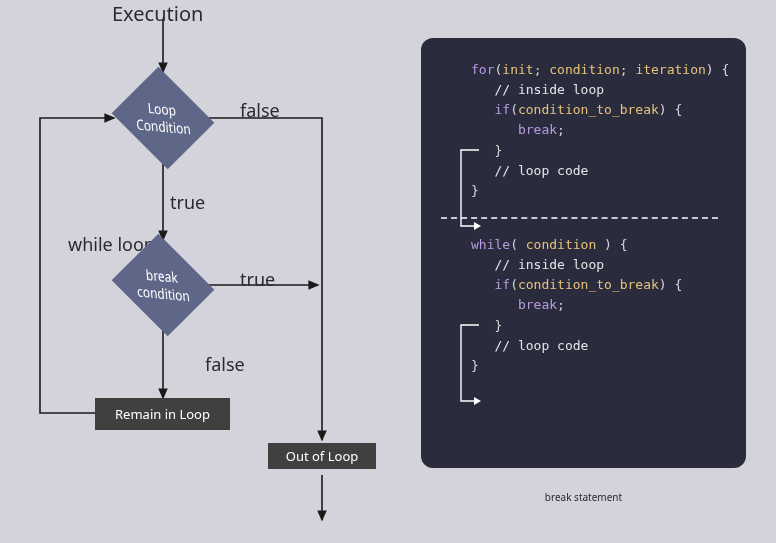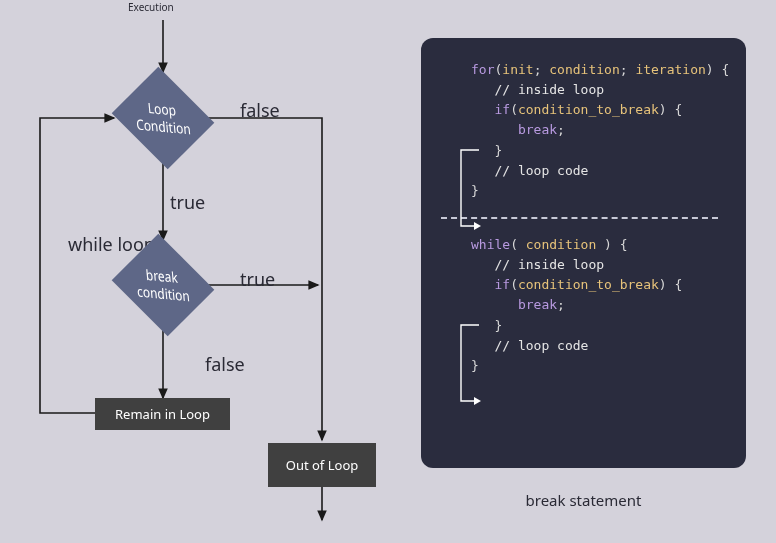--- a/index.html
+++ b/index.html
@@ -79,21 +79,21 @@
   .dash-divider {
     border-top: 2px dashed #c7c9d6;
     margin: 16px 20px 16px 20px;
   }
   .caption {
     position: absolute;
     right: 30px;
     width: 325px;
     text-align: center;
     top: 490px;
-    font-size: 15px;
+    font-size: 10px;
     color: #2a2a35;
   }
   .break-arrow {
     position: absolute;
     left: 34px;
     width: 26px;
     pointer-events: none;
   }
 </style>
 </head>
@@ -116,21 +116,21 @@
 
     <line x1="208" y1="285" x2="318" y2="285" stroke="#1a1a1a" stroke-width="1.6" marker-end="url(#ah)"></line>
 
     <line x1="163" y1="330" x2="163" y2="398" stroke="#1a1a1a" stroke-width="1.6" marker-end="url(#ah)"></line>
 
     <polyline points="95,413 40,413 40,118 114,118" fill="none" stroke="#1a1a1a" stroke-width="1.6" marker-end="url(#ah)"></polyline>
 
     <line x1="322" y1="475" x2="322" y2="520" stroke="#1a1a1a" stroke-width="1.6" marker-end="url(#ah)"></line>
   </svg>
 
-  <div class="label" style="left:128px; top:0px; font-size:10px;">Execution</div>
+  <div class="label" style="left:112px; top:0px; font-size:20px;">Execution</div>
 
   <div class="diamond" style="left:130px; top:85px; width:66px; height:66px; transform: rotate(45deg) scaleX(1.2);">
     <div class="inner" style="transform: rotate(-45deg) scaleX(0.833);"><span style="white-space:pre;">Loop
 Condition</span></div>
   </div>
 
   <div class="label" style="left:240px; top:98px;">false</div>
   <div class="label" style="left:170px; top:190px;">true</div>
   <div class="label" style="left:68px; top:232px;">while loop</div>
 
@@ -139,21 +139,21 @@
 condition</span></div>
   </div>
 
   <div class="label" style="left:240px; top:267px;">true</div>
   <div class="label" style="left:205px; top:352px;">false</div>
 
   <div class="rect" style="left:95px; top:398px; width:135px; height:32px;">
     <span>Remain in Loop</span>
   </div>
 
-  <div class="rect" style="left:268px; top:443px; width:108px; height:44px;">
+  <div class="rect" style="left:268px; top:443px; width:108px; height:26px;">
     <span>Out of Loop</span>
   </div>
 </div>
 
 <div class="code-panel">
   <div class="code-section">
     <div class="code-line"><span class="kw">for</span><span class="punct">(</span><span class="ident">init</span><span class="punct">; </span><span class="ident">condition</span><span class="punct">; </span><span class="ident">iteration</span><span class="punct">) {</span></div>
     <div class="code-line comment">   // inside loop</div>
     <div class="code-line"></div>
     <div class="code-line"><span class="kw">   if</span><span class="punct">(</span><span class="ident">condition_to_break</span><span class="punct">) {</span></div>

